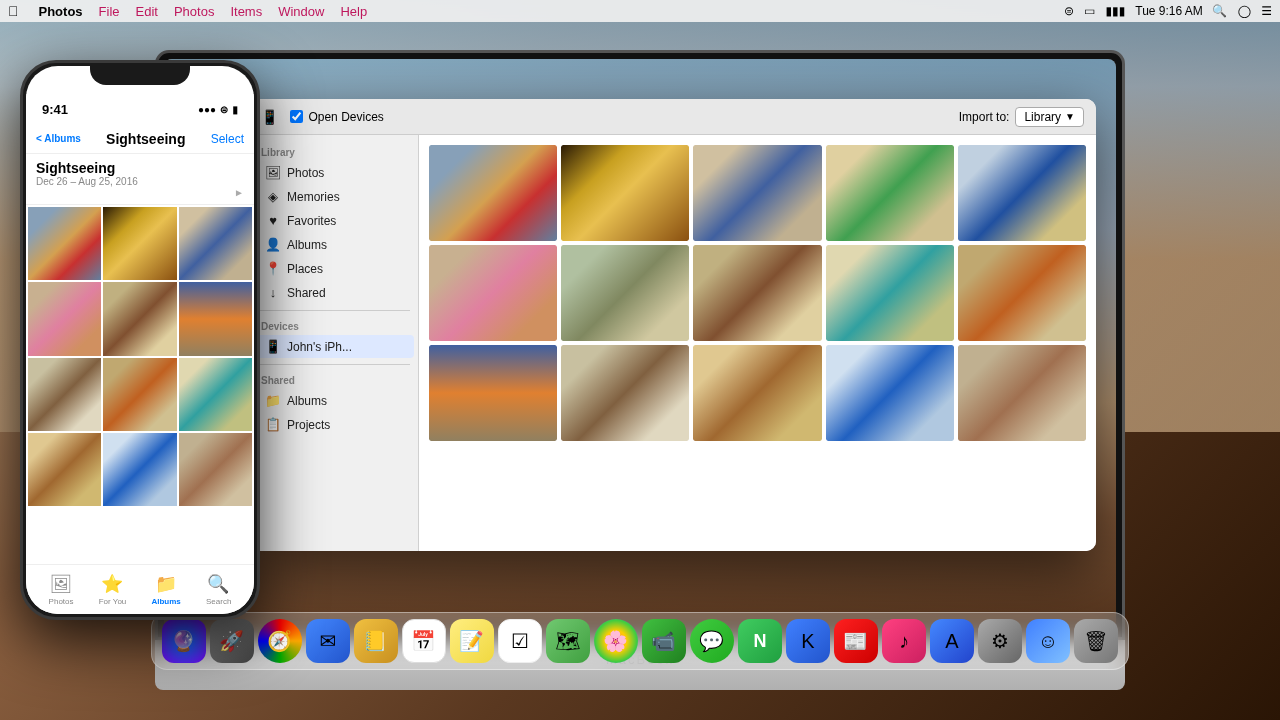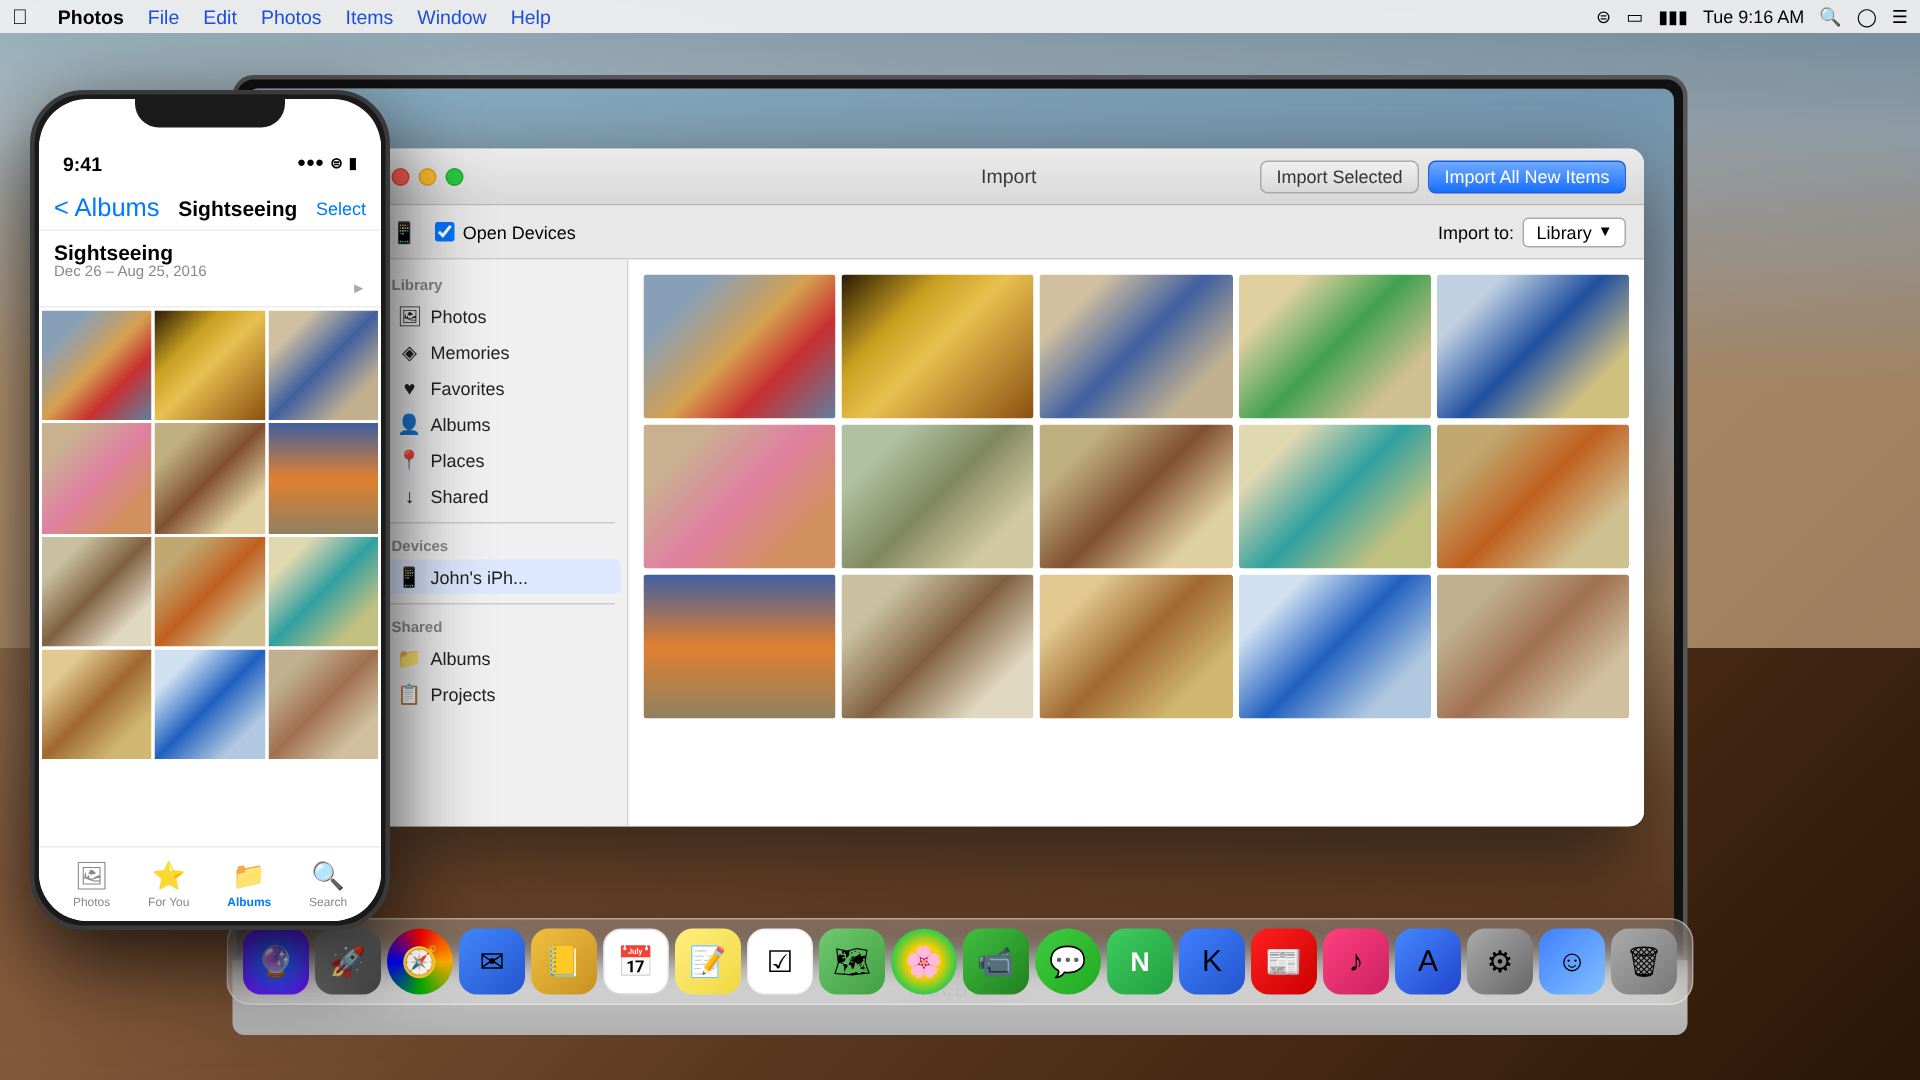--- a/index.html
+++ b/index.html
@@ -48,21 +48,21 @@
     }
     .menubar-apple {
       font-size: 14px;
       margin-right: 4px;
     }
     .menubar-app-name {
       font-weight: 600;
     }
     .menubar-item {
       font-size: 13px;
-      color: #1d4ed8;
+      color: #be185d;
     }
     .menubar-right {
       margin-left: auto;
       display: flex;
       align-items: center;
       gap: 10px;
       font-size: 12px;
     }
 
     
@@ -309,21 +309,21 @@
     }
     .iphone-status-time { font-weight: 700; font-size: 13px; }
     .iphone-status-right { margin-left: auto; display: flex; gap: 4px; font-size: 10px; }
     .iphone-nav {
       display: flex;
       align-items: center;
       padding: 0 10px;
       height: 30px;
       border-bottom: 1px solid #eee;
     }
-    .iphone-nav-back { color: #007aff; font-size: 17px; display: flex; align-items: center; }
+    .iphone-nav-back { color: #007aff; font-size: 10px; display: flex; align-items: center; font-weight: bold; }
     .iphone-nav-title { margin: 0 auto; font-size: 14px; font-weight: 600; }
     .iphone-nav-select { color: #007aff; font-size: 12px; }
     .iphone-album-info {
       padding: 6px 10px;
       border-bottom: 1px solid #eee;
     }
     .iphone-album-title { font-size: 14px; font-weight: 600; }
     .iphone-album-date { font-size: 10px; color: #888; }
     .iphone-photo-grid {
       display: grid;
@@ -382,32 +382,20 @@
 
 <div style="position:absolute;top:50px;left:155px;right:155px;bottom:0;z-index:10;">
 
   <div style="position:absolute;top:0;left:0;right:0;bottom:80px;background:#111;border-radius:14px 14px 0 0;border:3px solid #555;padding:6px;">
     <div style="width:100%;height:100%;background:linear-gradient(135deg,#c8a882 0%,#8b6040 30%,#5a3820 60%,#2a1505 100%);border-radius:8px;position:relative;overflow:hidden;">
 
       <div style="position:absolute;inset:0;background:linear-gradient(180deg,#7ab0d4 0%,#a8c0d8 30%,#c8a882 60%,#8b6040 80%,#5a3820 100%);opacity:0.8;"></div>
 
       <div class="import-window">
 
-        <div class="window-titlebar">
-          <div class="window-controls">
-            <div class="window-btn window-btn-close"></div>
-            <div class="window-btn window-btn-min"></div>
-            <div class="window-btn window-btn-max"></div>
-          </div>
-          <span class="window-title">Import</span>
-          <div class="window-actions">
-            <button class="btn-import-selected">Import Selected</button>
-            <button class="btn-import-all">Import All New Items</button>
-          </div>
-        </div>
 
         <div class="window-toolbar">
           <span style="font-size:14px;">📱</span>
           <label class="open-photos-check">
             <input type="checkbox" checked="" style="">
             <span>Open Devices</span>
           </label>
           <div class="import-to">
             <span>Import to:</span>
             <div class="import-to-select">

